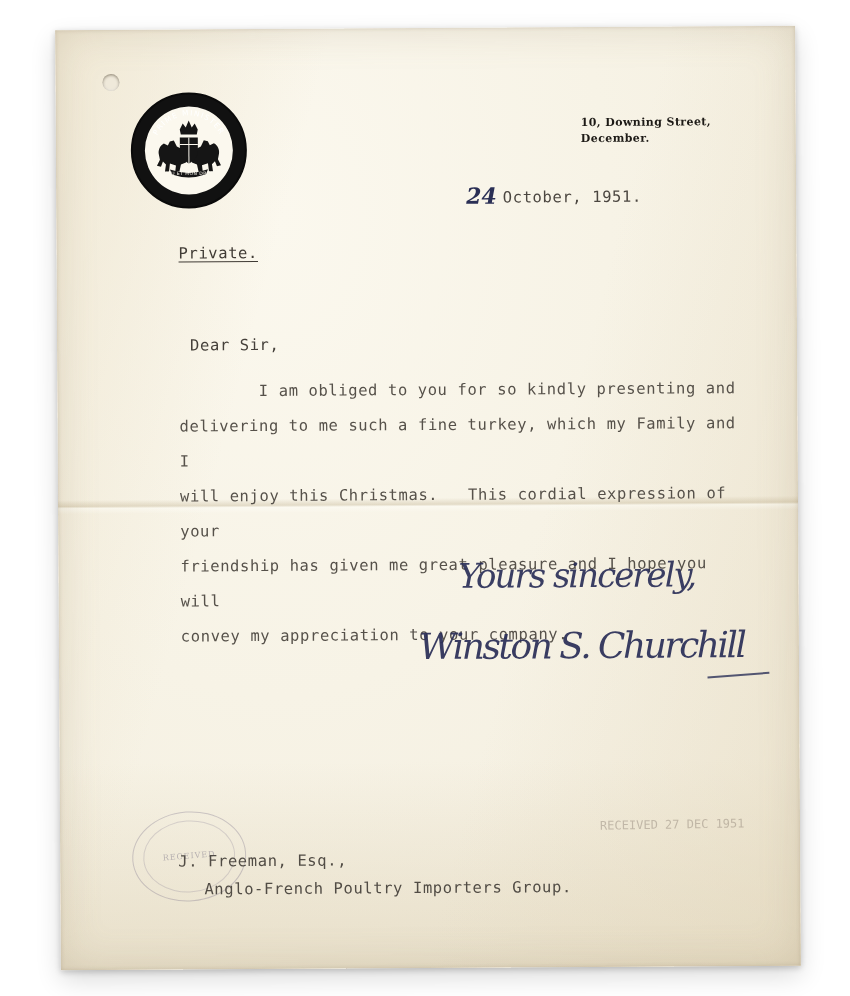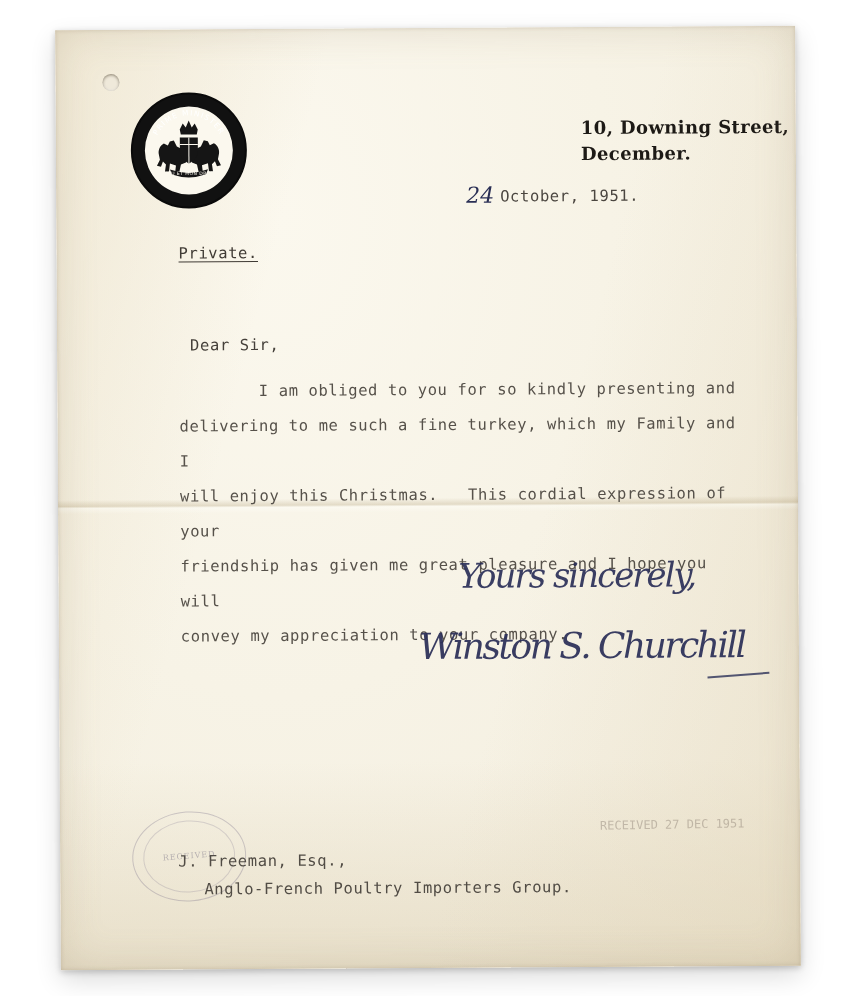--- a/index.html
+++ b/index.html
@@ -89,21 +89,21 @@
   .address-block {
     position: absolute;
     left: 525px;
     top: 88px;
     text-align: left;
     color: #1d1a16;
     line-height: 1.45;
   }
   .address-line {
     font-family: "DejaVu Serif", serif;
-    font-size: 18px;
+    font-size: 11px;
     font-weight: 700;
     letter-spacing: 0.4px;
     white-space: nowrap;
   }
 
   
   .tw {
     font-family: "DejaVu Sans Mono", monospace;
     color: #4b4640;
     font-size: 15.5px;
@@ -112,21 +112,21 @@
 
   .date-line {
     position: absolute;
     left: 410px;
     top: 155px;
     white-space: nowrap;
   }
   .date-hand {
     font-family: "DejaVu Serif", serif;
     font-style: italic;
-    font-weight: 400;
+    font-weight: 700;
     font-size: 22px;
     color: #2a2f55;
     letter-spacing: 0px;
     vertical-align: -1px;
     margin-right: 6px;
     margin-top: 8px;
   }
 
   .private-line {
     position: absolute;

